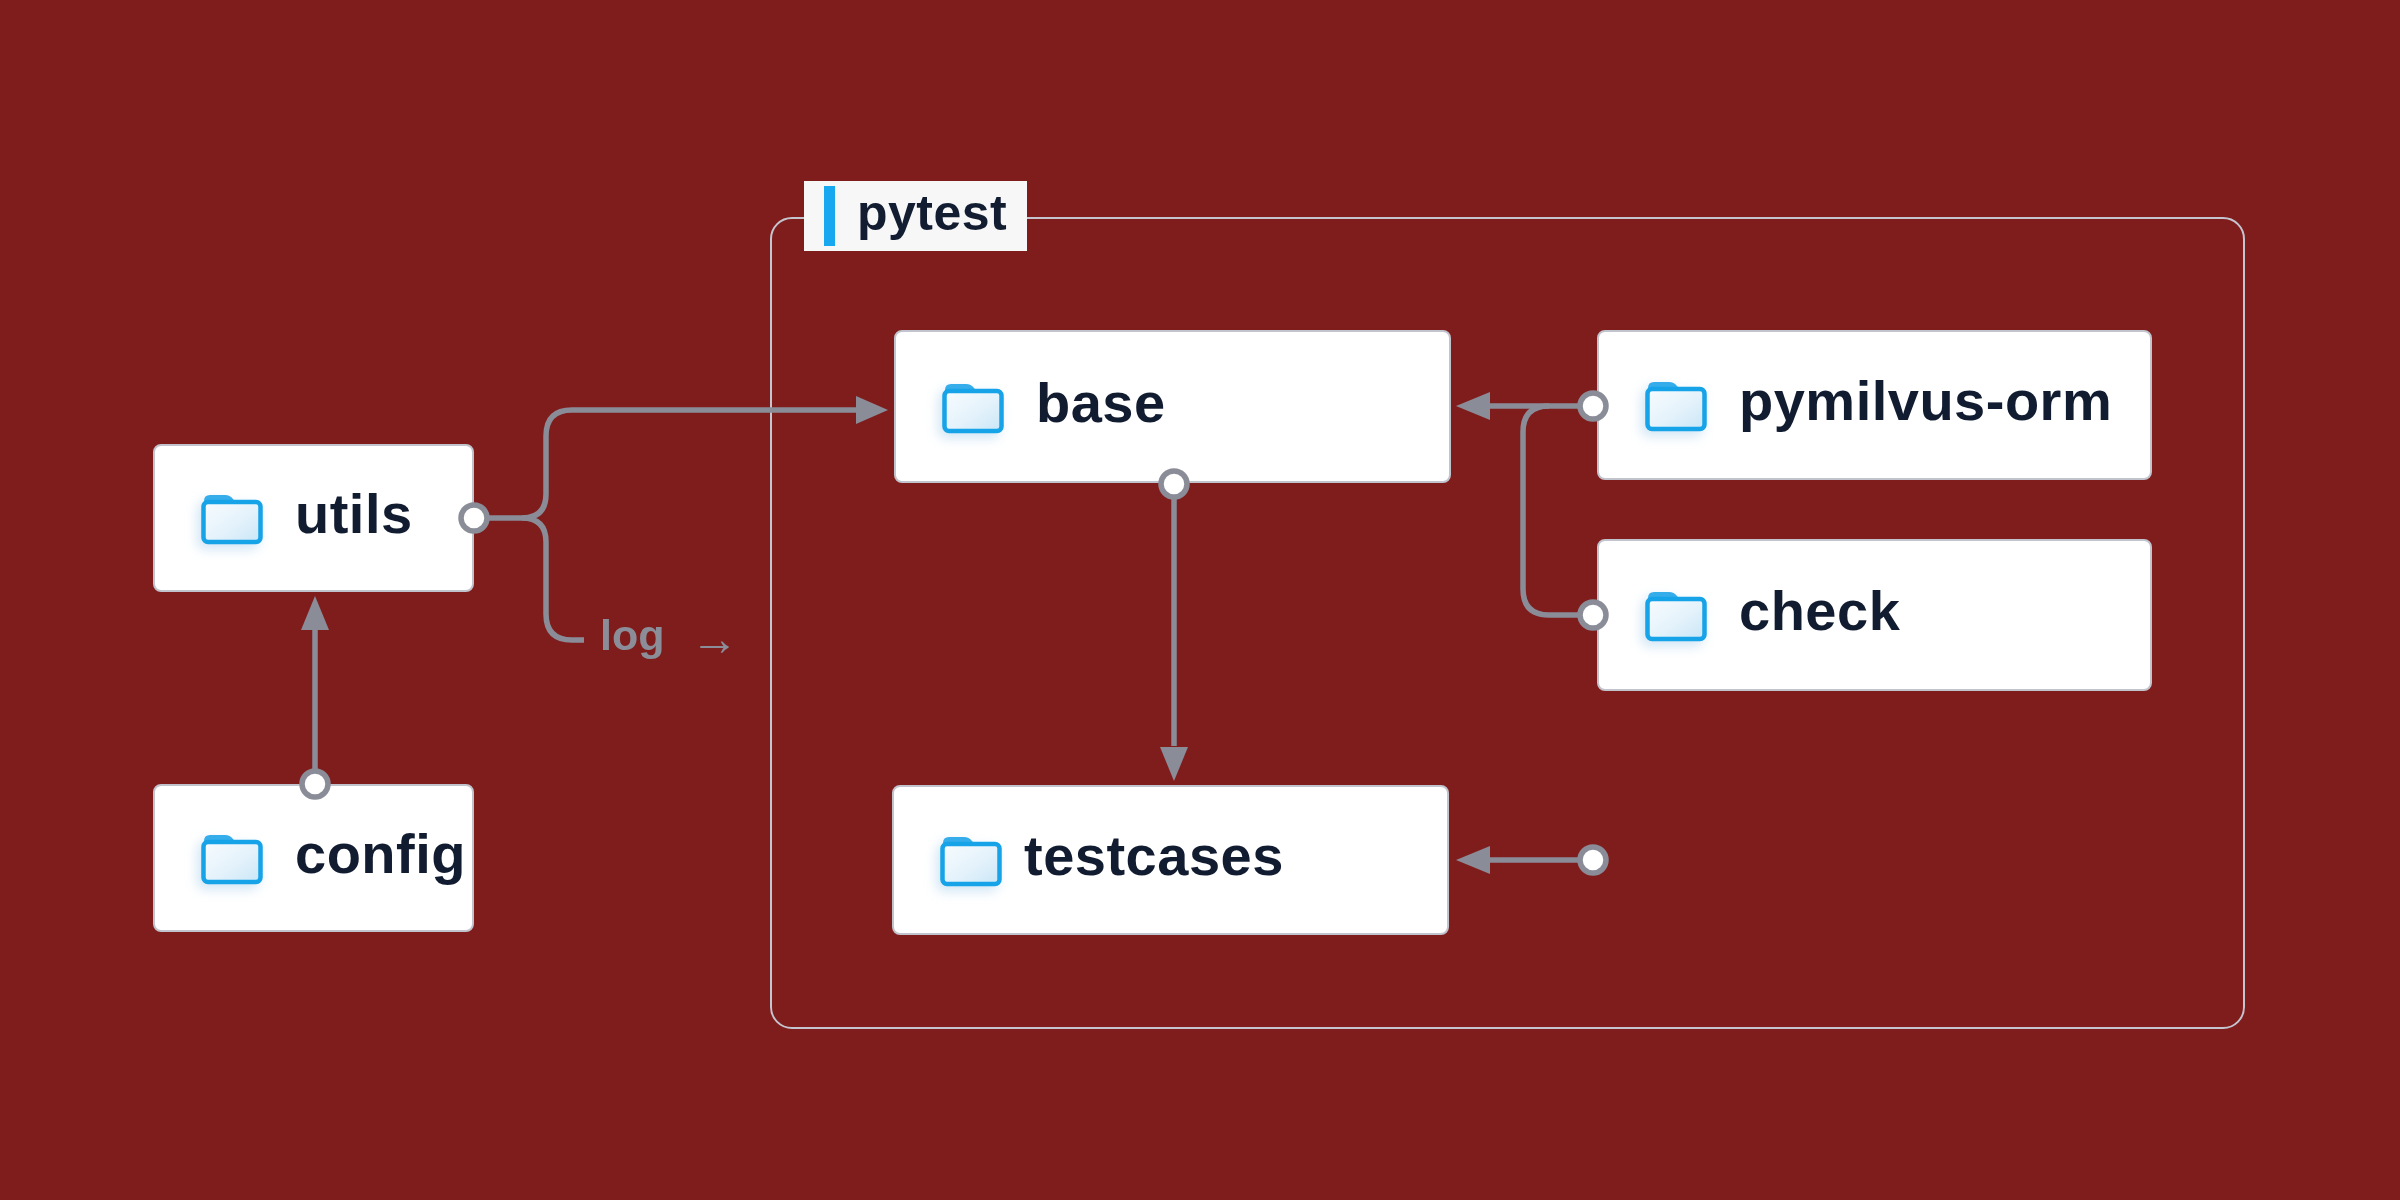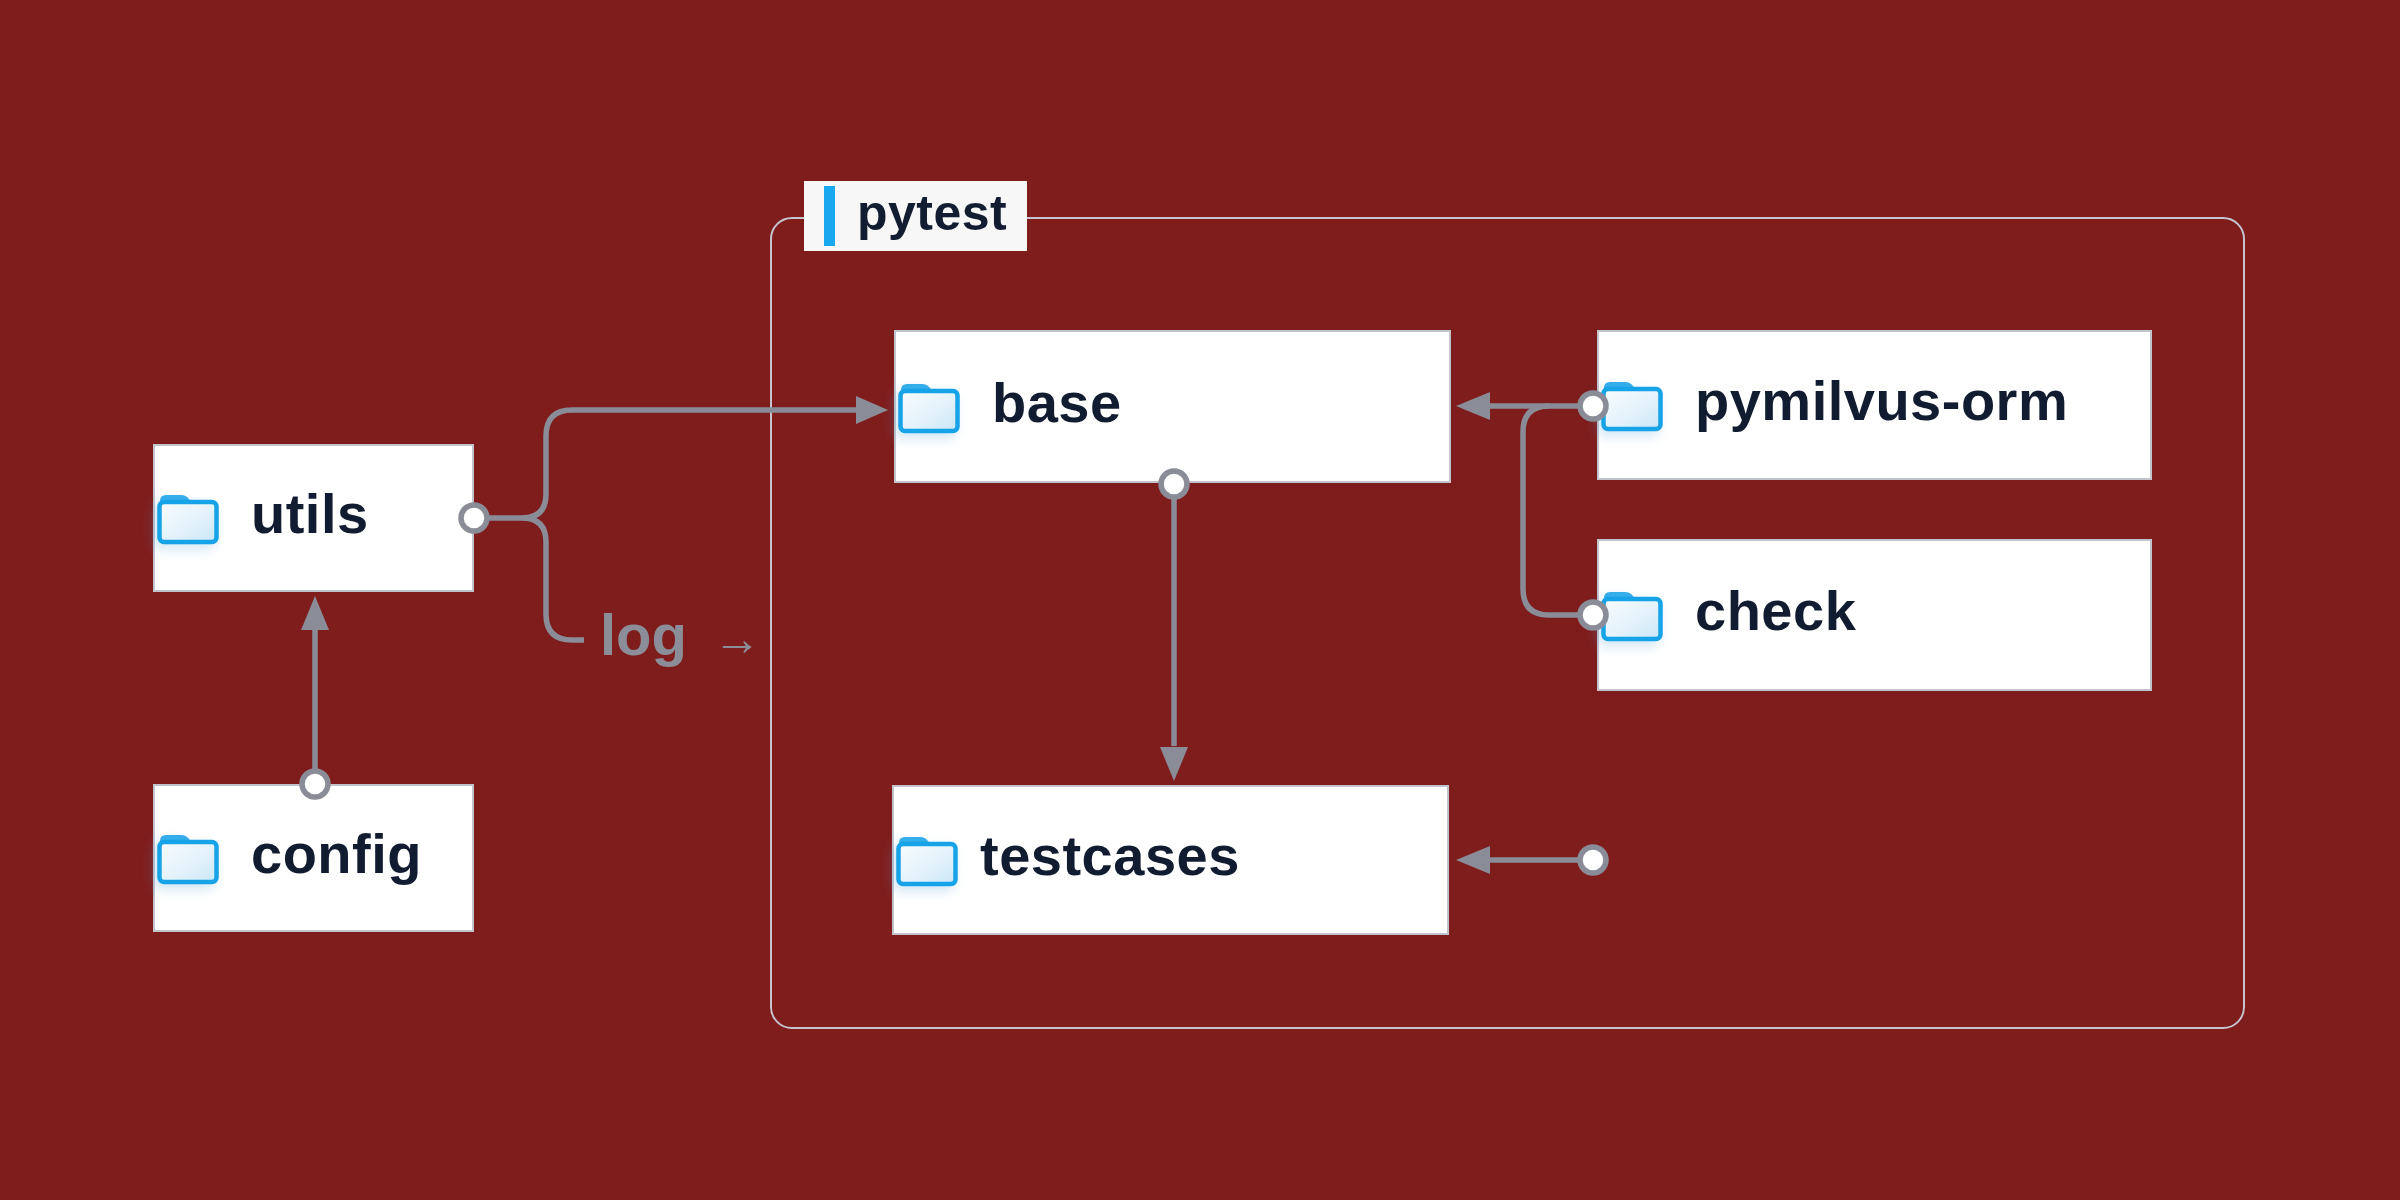--- a/index.html
+++ b/index.html
@@ -48,24 +48,25 @@
     color: #131d32;
     letter-spacing: 0.5px;
     line-height: 1;
     padding-bottom: 6px;
   }
   
   .node {
     position: absolute;
     background: #ffffff;
     border: 2.5px solid #c1c3cd;
-    border-radius: 0;
+    border-radius: 8px;
     box-sizing: border-box;
     display: flex;
     align-items: center;
+    padding-left: 44px;
     gap: 30px;
     z-index: 2;
   }
   .node .label {
     font-size: 56px;
     font-weight: 600;
     color: #121c31;
     letter-spacing: 0.5px;
     line-height: 1;
     padding-bottom: 8px;
@@ -104,21 +105,21 @@
     position: absolute;
     left: 600px; top: 606px;
     height: 66px;
     display: flex;
     align-items: center;
     gap: 26px;
     z-index: 5;
     color: #8b8e99;
   }
   .log-label .log-txt {
-    font-size: 58px;
+    font-size: 43px;
     font-weight: 600;
     line-height: 1;
     padding-bottom: 8px;
   }
   .log-label .log-arrow {
     font-size: 48px;
     font-weight: 400;
     line-height: 1;
   }
   .defs-holder { position: absolute; width: 0; height: 0; overflow: hidden; }

